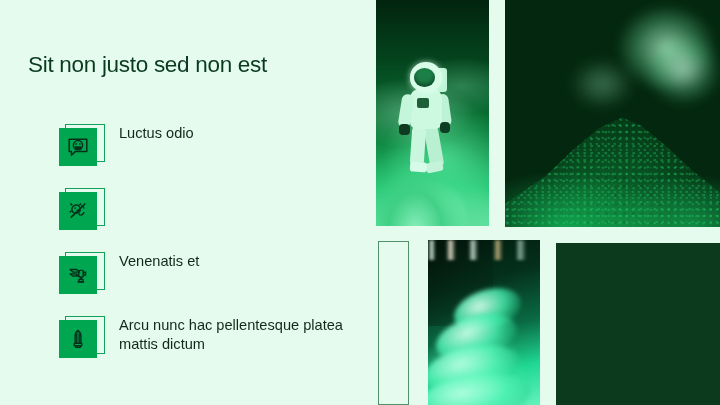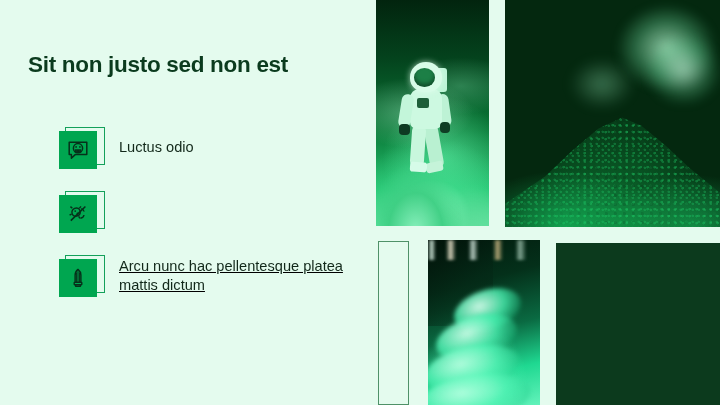--- a/index.html
+++ b/index.html
@@ -9,30 +9,30 @@
     font-family:"Liberation Sans", sans-serif;
     position:relative;
   }
 
   
   #left-panel {
     position:absolute; left:0; top:0; width:370px; height:405px;
   }
   #page-title {
     position:absolute; left:28px; top:52px;
-    font-size:22.5px; font-weight:bold; letter-spacing:-0.3px;
+    font-size:22.5px; font-weight:normal; letter-spacing:-0.3px;
     color:#0b3b1e; white-space:nowrap;
   }
   #feature-list {
     position:absolute; left:28px; top:124px; width:330px;
   }
   .list-item {
-    display:flex; align-items:center; min-height:48px; margin-bottom:16px;padding-left:31px;
-  }
-  .list-item:last-child { margin-bottom:0;text-decoration:underline; }
+    display:flex; min-height:48px; margin-bottom:16px;padding-left:31px;
+  }
+  .list-item:last-child { margin-bottom:0; }
 
   
   .icon-badge {
     position:relative; width:46px; height:42px; flex:0 0 46px;
   }
   .icon-badge .back-square {
     position:absolute; left:6px; top:0; width:40px; height:38px;
     border:1.4px solid #13a05a; background:transparent;
   }
   .icon-badge .front-square {
@@ -255,20 +255,36 @@
             <circle cx="11.4" cy="11.3" r="0.85" fill="#06301a" stroke="none"></circle>
             <path d="M6.3 6.1 4.4 4.6M13.4 6.2l1.6-1.8M5.6 12.2 3.6 13M12.7 14.3l1.2 2"></path>
             <path d="M14.4 16.2c1.9-.2 3.3-1.4 3.6-3.2"></path>
             <path d="M4.8 18.6 19.4 4.5" stroke-width="1.6"></path>
             <path d="M15.2 6.6c1.5.4 2.6 1.5 3 3" stroke-width="1.2"></path>
           </svg>
         </div>
       </div>
     </div>
 
+    <div class="list-item">
+      <div class="icon-badge">
+        <div class="back-square"></div>
+        <div class="front-square">
+          <svg width="24" height="24" viewBox="0 0 24 24" fill="none" stroke="#06301a" stroke-width="1.4">
+            <path d="M4.2 6.5h6.4l3 2.6H6.9z" stroke-linejoin="round"></path>
+            <path d="M4.2 10.9h6.1l2.4 2.1H6.6z" stroke-linejoin="round"></path>
+            <rect x="12.8" y="7.4" width="4.6" height="6.6" rx="1"></rect>
+            <path d="M17.4 9.3h2.1v2.8h-2.1z"></path>
+            <path d="M14.3 14v2.6h-1.4v2.1h4.2v-2.1h-1.4V14" stroke-linejoin="round"></path>
+            <path d="M11.5 18.9h6.6" stroke-width="1.6"></path>
+          </svg>
+        </div>
+      </div>
+      <div class="item-label">Venenatis et</div>
+    </div>
 
     <div class="list-item">
       <div class="icon-badge">
         <div class="back-square"></div>
         <div class="front-square">
           <svg width="24" height="24" viewBox="0 0 24 24" fill="none" stroke="#06301a" stroke-width="1.4">
             <path d="M12 3.4c1.9 1.5 2.9 3.4 2.9 5.6v7.4H9.1V9c0-2.2 1-4.1 2.9-5.6z" stroke-linejoin="round"></path>
             <path d="M10.4 6.6v9.8M12 5.3v11.1M13.6 6.6v9.8" stroke-width="1"></path>
             <rect x="8.2" y="16.4" width="7.6" height="2.3" rx="0.4"></rect>
             <path d="M9.6 18.7v1.6h4.8v-1.6" stroke-linejoin="round"></path>

